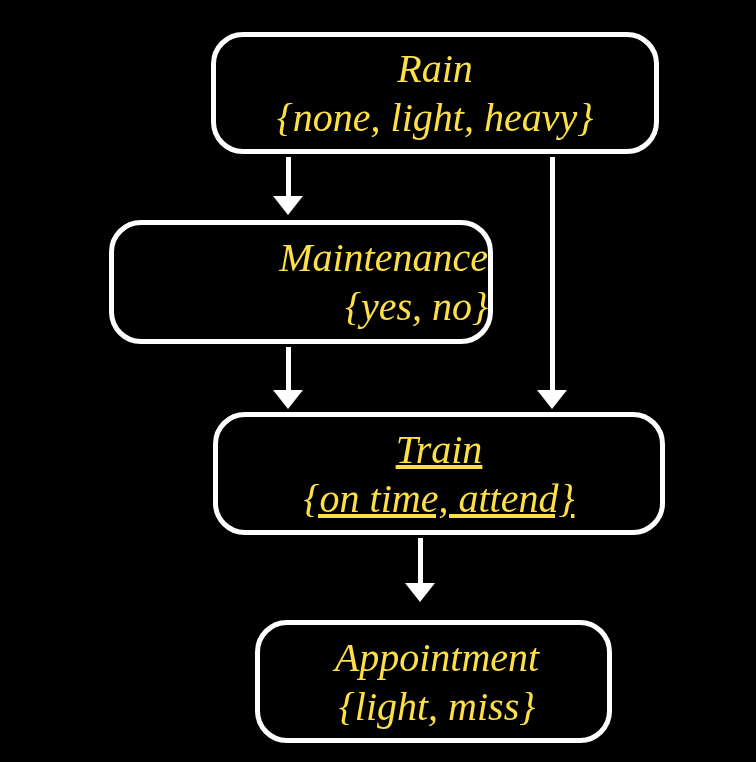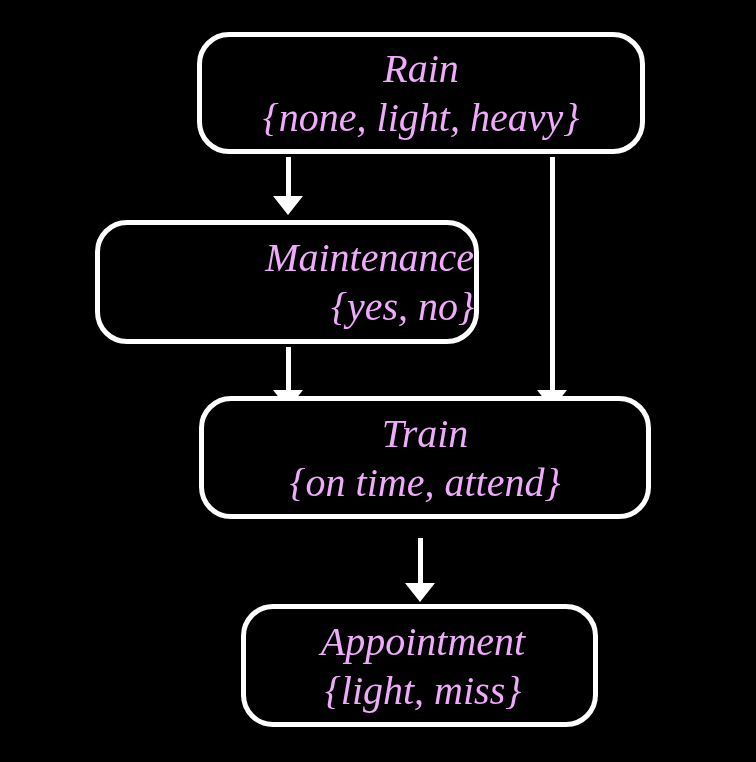--- a/index.html
+++ b/index.html
@@ -14,34 +14,35 @@
     background: #000000;
     overflow: hidden;
     font-family: "Liberation Serif", "DejaVu Serif", serif;
   }
   .node {
     position: absolute;
     box-sizing: border-box;
     border: 5px solid #ffffff;
     border-radius: 32px;
     background: #000000;
-    color: #f0abfc;
+    color: #fde047;
     display: flex;
     flex-direction: column;
     align-items: center;
     justify-content: center;
     text-align: center;
     font-style: italic;
     font-size: 40px;
     line-height: 49px;
+    margin-left: 14px;
   }
   .node-rain        { left: 197px; top: 32px;  width: 448px; height: 122px; }
   .node-maintenance { left: 95px;  top: 220px; width: 384px; height: 124px; align-items: flex-end; }
-  .node-train       { left: 199px; top: 396px; width: 452px; height: 123px; }
-  .node-appointment { left: 241px; top: 604px; width: 357px; height: 123px; padding-left: 7px; }
+  .node-train       { left: 199px; top: 412px; width: 452px; height: 123px; text-decoration: underline; }
+  .node-appointment { left: 241px; top: 620px; width: 357px; height: 123px; padding-left: 7px; }
 
   .edge {
     position: absolute;
     width: 30px;
   }
   .edge-line {
     position: absolute;
     left: 12.5px;
     top: 0;
     width: 5px;

